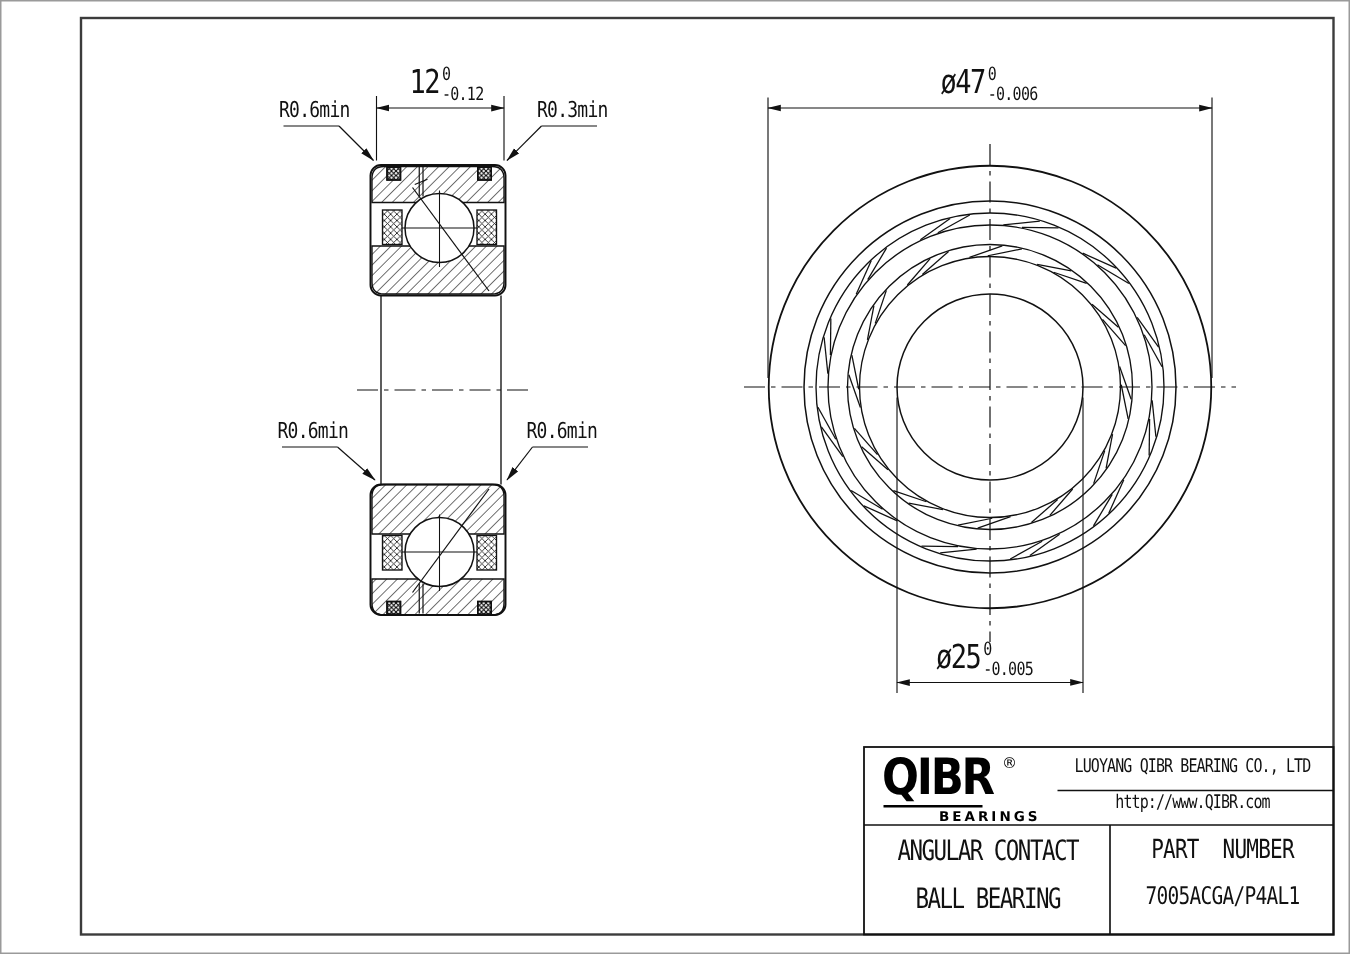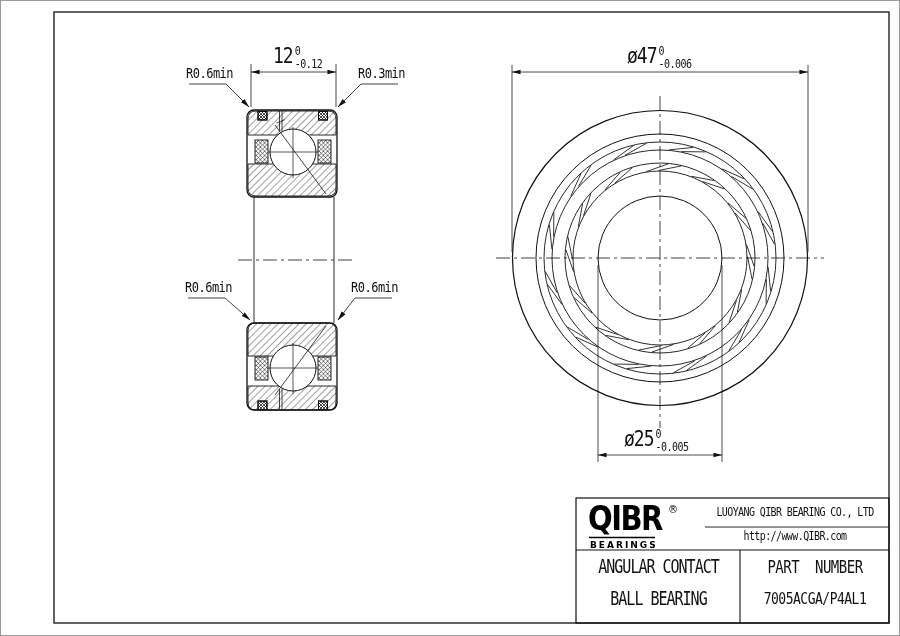--- a/index.html
+++ b/index.html
@@ -16,21 +16,21 @@
       transform:scaleY(1.25);transform-origin:50% 0;}
   .tb-small{font-size:10px;letter-spacing:-0.6px;}
   .tb-big{font-size:15px;letter-spacing:-1px;}
   .tb-part-label{font-size:14px;letter-spacing:-0.5px;}
   .tb-part-num{font-size:13px;letter-spacing:-0.5px;}
   .logo-name{position:absolute;font-family:"DejaVu Sans", "Liberation Sans", sans-serif;
       font-weight:bold;font-size:29px;line-height:1;letter-spacing:-1.5px;color:#000;
       transform:scaleY(1.15);transform-origin:0 0;}
   .logo-reg{position:absolute;font-family:"DejaVu Sans", sans-serif;font-size:10px;color:#000;}
   .logo-sub{position:absolute;font-family:"DejaVu Sans", "Liberation Sans", sans-serif;
-      font-weight:bold;font-size:9px;letter-spacing:2px;color:#000;}
+      font-weight:bold;font-size:9px;letter-spacing:2px;color:#000;margin-left:36px;}
 </style>
 </head>
 <body>
 
 <div class="sheet">
 
 <svg width="900" height="636" viewBox="0 0 900 636">
   <defs>
     <pattern id="hatch" width="5" height="5" patternUnits="userSpaceOnUse" patternTransform="rotate(45)">
       <line x1="0" y1="0" x2="0" y2="5" stroke="#111" stroke-width="0.8"></line>

